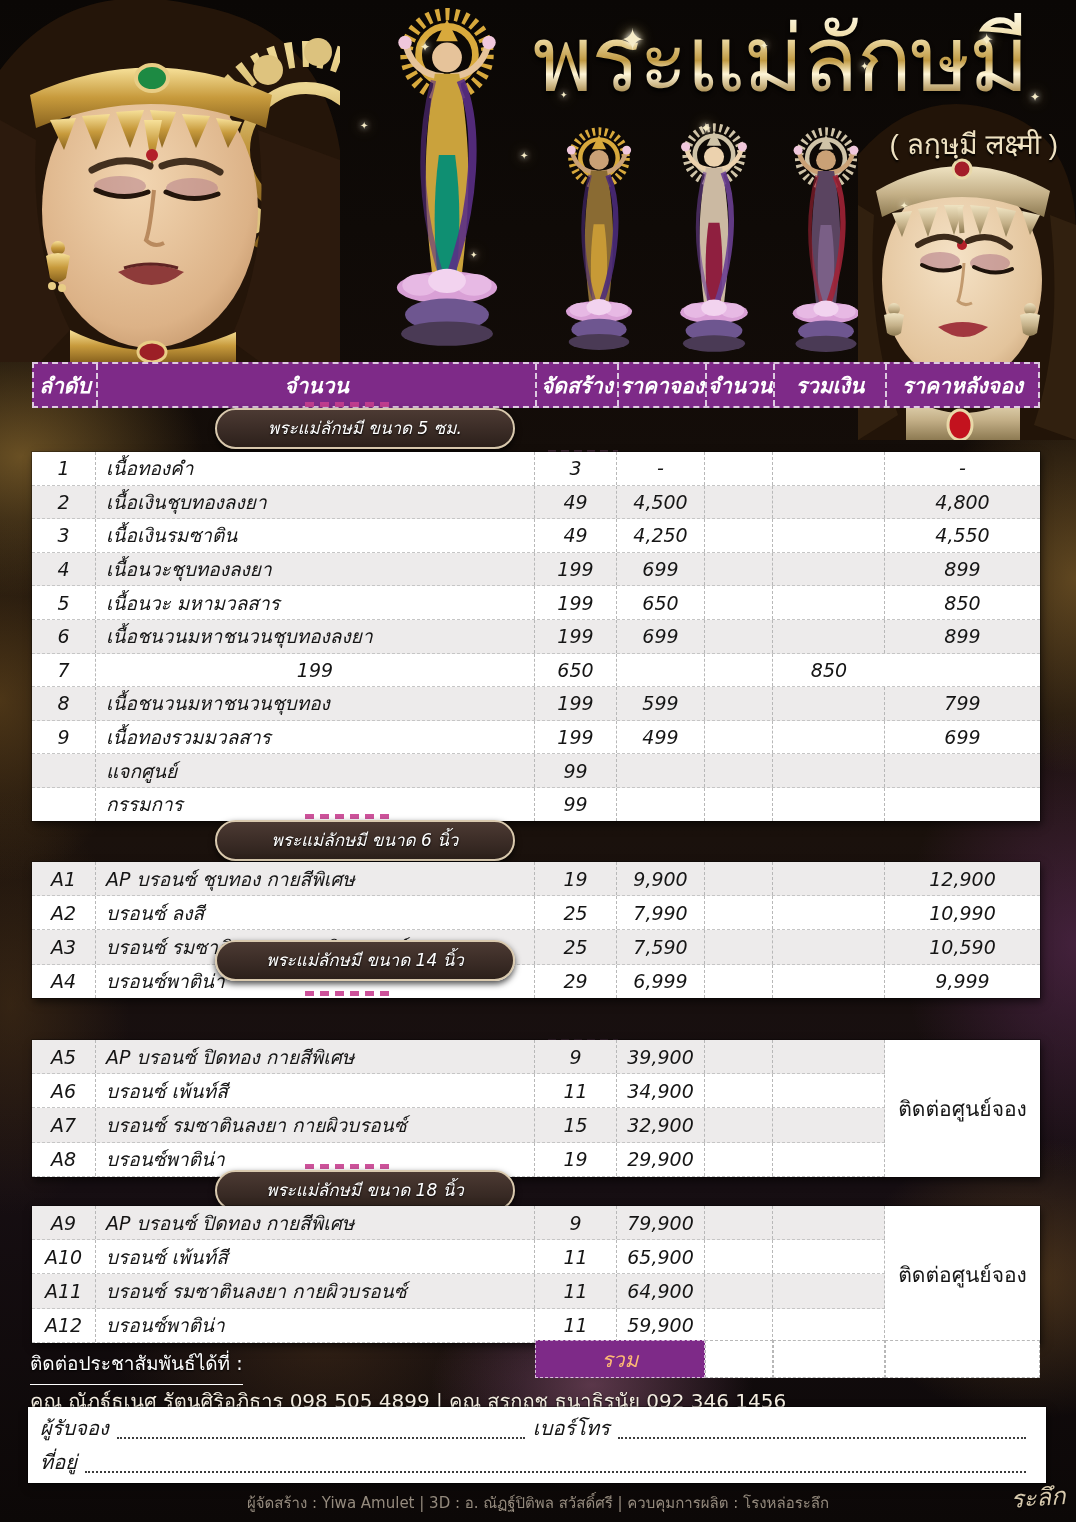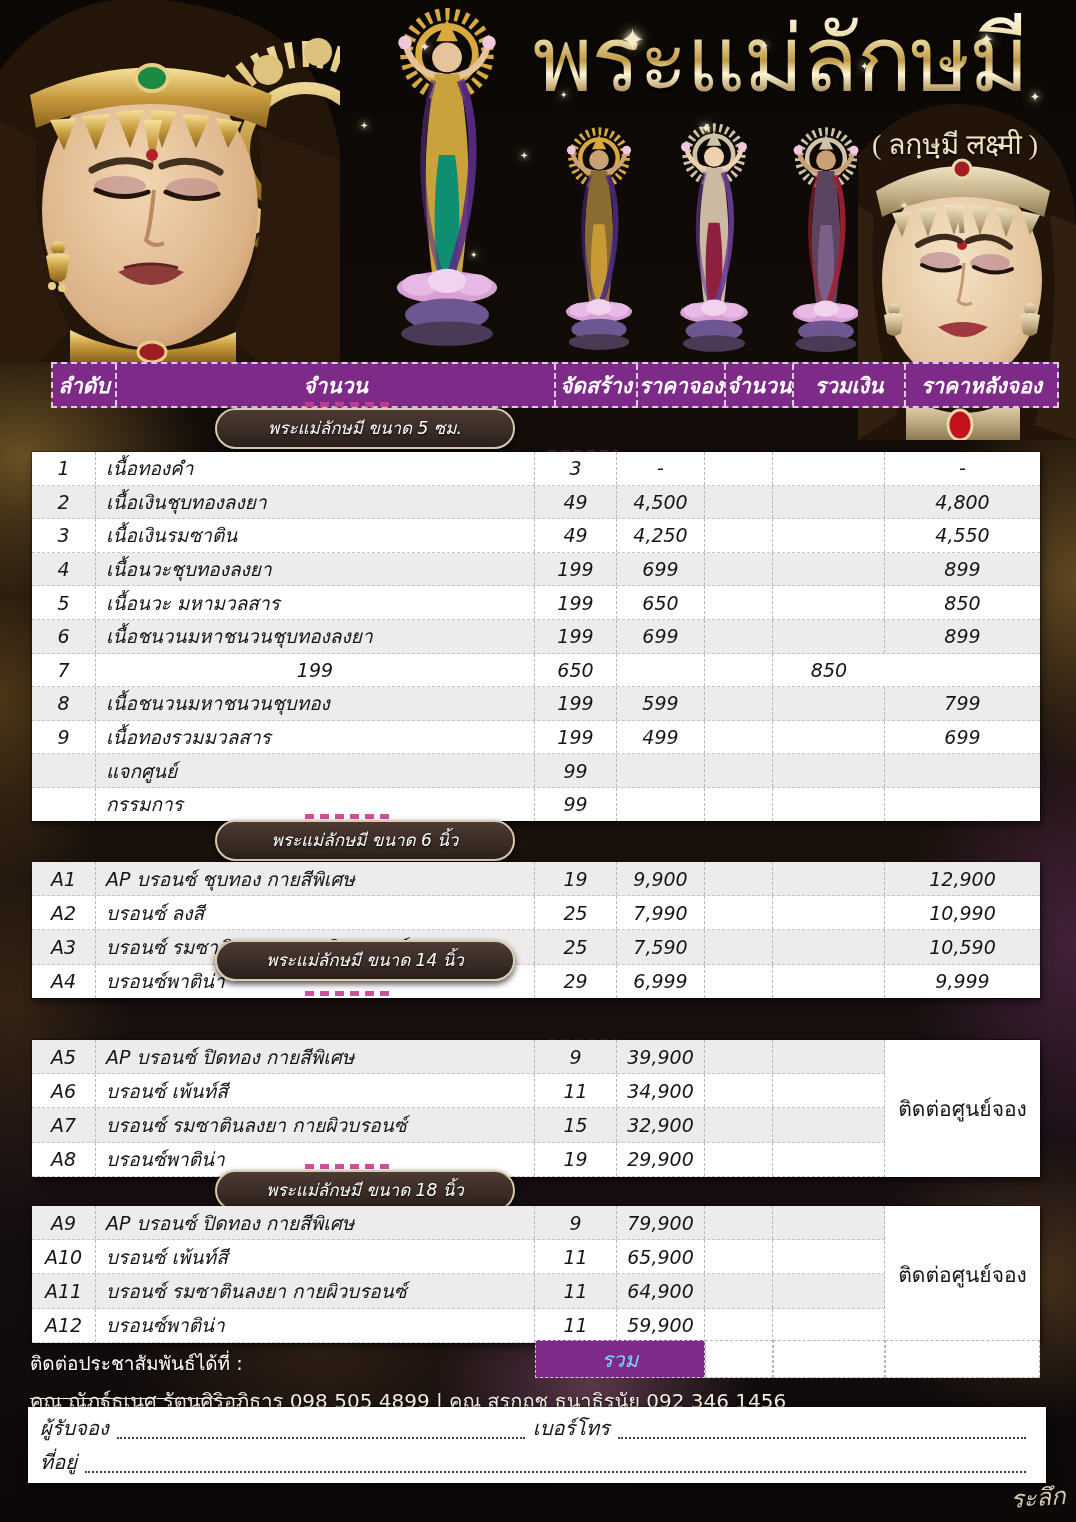--- a/index.html
+++ b/index.html
@@ -15,27 +15,27 @@
           radial-gradient(230px 150px at 55% 91%, rgba(212,128,176,.38), transparent 70%),
           radial-gradient(300px 220px at 30% 88%, rgba(120,80,40,.30), transparent 70%),
           linear-gradient(180deg,#0a0705 0%,#140d09 30%,#1a110c 55%,#160e12 78%,#0c0807 100%);}
   .abs{position:absolute;}
   
   #hero-title{left:492px;top:12px;width:576px;text-align:center;
      font-family:"Liberation Serif","DejaVu Serif",serif;font-weight:normal;font-size:92px;line-height:1.05;
      background:linear-gradient(180deg,#fffbe9 0%,#ecd9a2 28%,#c09a44 50%,#fff6d8 64%,#96732f 88%,#6e5322 100%);
      -webkit-background-clip:text;background-clip:text;color:transparent;
      filter:drop-shadow(0 3px 2px rgba(0,0,0,.9));letter-spacing:-2px;}
-  #hero-subtitle{left:672px;top:122px;width:366px;text-align:right;color:#efe2c2;font-size:28px;
-     font-family:Liberation Serif, serif;text-shadow:0 2px 2px #000;}
+  #hero-subtitle{left:692px;top:122px;width:366px;text-align:right;color:#efe2c2;font-size:28px;
+     font-family:Liberation Sans, sans-serif;text-shadow:0 2px 2px #000;}
   .star{position:absolute;color:#f6ecc8;text-shadow:0 0 6px #fff,0 0 14px #e8d27e;}
   
   #thead{left:32px;top:362px;width:1008px;height:46px;background:#7e2a88;
      display:grid;grid-template-columns:64px 439px 82px 88px 68px 112px 1fr;
-     box-sizing:border-box;border:2px dashed rgba(255,255,255,.75);margin-left:19px;}
+     box-sizing:border-box;border:2px dashed rgba(255,255,255,.75);}
   #thead>div{display:flex;align-items:center;justify-content:center;color:#fff;
      font-size:21px;font-weight:bold;font-style:italic;border-right:2px dashed rgba(255,255,255,.75);}
   #thead>div:last-child{border-right:none;}
   
   .pill{position:absolute;left:215px;box-sizing:border-box;min-width:300px;padding:4px 28px 6px;
      background:linear-gradient(180deg,#4c3a33,#2c201b);border:2px solid #d9c9ae;border-radius:24px;
      color:#fff;font-style:italic;font-size:17px;text-align:center;white-space:nowrap;
      box-shadow:0 3px 6px rgba(0,0,0,.7);text-shadow:0 1px 2px #000;}
   .pinkdash{position:absolute;height:5px;width:86px;
      background:repeating-linear-gradient(90deg,#c73f8f 0 9px,transparent 9px 15px);opacity:.9;}
@@ -52,23 +52,23 @@
   .trow>div:last-child{border-right:none;}
   .trow>div.item{justify-content:flex-start;padding-left:10px;}
   .block:not(.altstripe) .trow:nth-child(even){background:#edebeb;}
   .block.altstripe .trow:nth-child(odd){background:#edebeb;}
   .trow.short{grid-template-columns:64px 439px 82px 88px 68px 112px;width:853px;}
   .merged-cell{position:absolute;right:0;top:0;bottom:0;width:155px;border-left:1px dashed #b8b8b8;
      display:flex;align-items:center;justify-content:center;font-size:21px;color:#151515;}
   
   #total-row{left:32px;top:1340px;width:1008px;height:38px;}
   #contact-heading{position:absolute;left:-2px;top:8px;color:#fff;font-size:19px;
-     border-bottom:1px solid #fff;padding-bottom:20px;text-shadow:0 1px 2px #000;}
+     border-bottom:1px solid #fff;padding-bottom:6px;text-shadow:0 1px 2px #000;}
   #total-purple{position:absolute;left:503px;top:0;width:170px;height:38px;background:#7e2a88;
-     display:flex;align-items:center;justify-content:center;color:#7dd3fc;font-size:21px;font-style:italic;
+     display:flex;align-items:center;justify-content:center;color:#fdba74;font-size:21px;font-style:italic;
      box-sizing:border-box;border:1px dashed rgba(255,255,255,.7);}
   .total-white{position:absolute;top:0;height:38px;background:#fff;box-sizing:border-box;
      border:1px dashed #b8b8b8;}
   
   #contact-line{left:30px;top:1385px;width:940px;color:#f3ece0;font-size:20px;text-shadow:0 1px 2px #000;}
   #fill-box{left:28px;top:1407px;width:1018px;height:76px;background:#fff;box-sizing:border-box;
      box-shadow:0 0 0 1px rgba(0,0,0,.3),2px 4px 8px rgba(0,0,0,.5);
      display:flex;flex-direction:column;justify-content:space-evenly;padding:4px 12px;}
   .fill-line{display:flex;align-items:flex-end;font-style:italic;font-size:20px;color:#141414;}
   .leader{flex:1;border-bottom:2px dotted #3c3c3c;margin:0 8px 5px;height:1px;}
@@ -540,14 +540,15 @@
       <span class="leader"></span>
       <span>เบอร์โทร</span>
       <span class="leader"></span>
     </div>
     <div class="fill-line">
       <span>ที่อยู่</span>
       <span class="leader"></span>
     </div>
   </div>
 
+  <div id="credits" class="abs">ผู้จัดสร้าง : Yiwa Amulet | 3D : อ. ณัฏฐ์ปิติพล สวัสดิ์ศรี | ควบคุมการผลิต : โรงหล่อระลึก</div>
   <div id="logo" class="abs">ระลึก</div>
 </div>
 
 </body></html>

